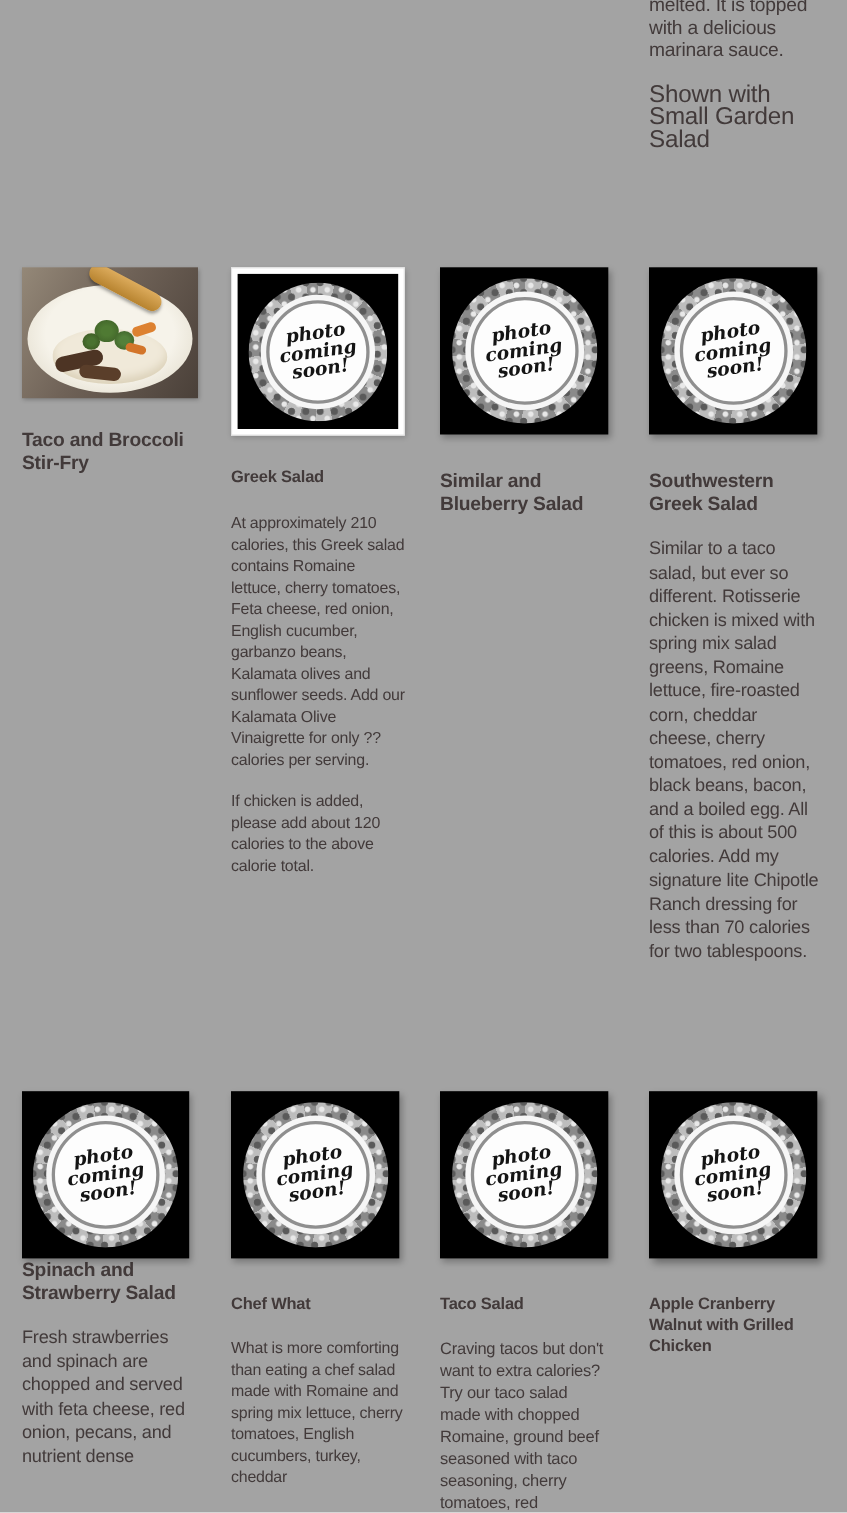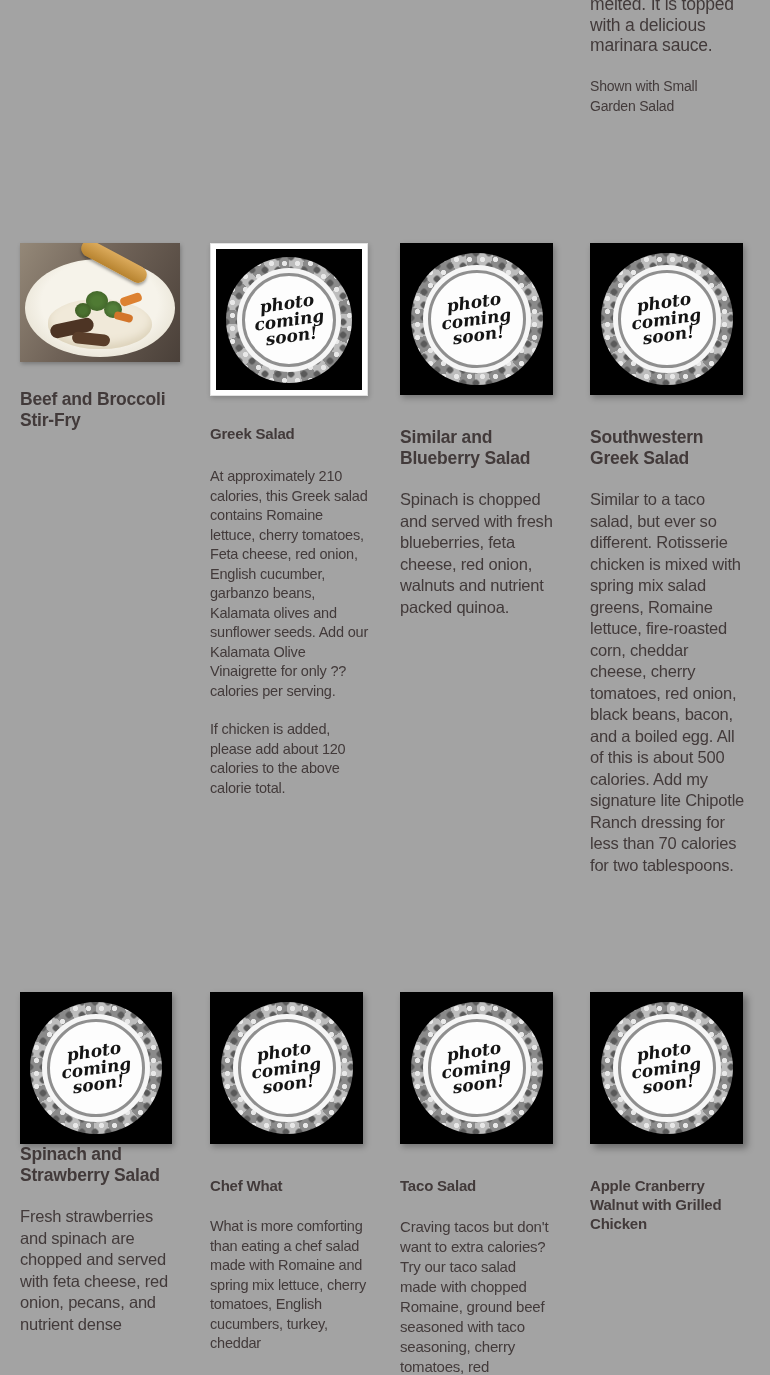--- a/index.html
+++ b/index.html
@@ -82,37 +82,37 @@
     background:linear-gradient(#dcab5c,#b7832f); transform:rotate(28deg);
     box-shadow:1px 2px 3px rgba(0,0,0,.35); }
 </style>
 </head>
 <body>
 
 <div class="page">
 
   <div class="cell" style="left:590px; top:-6px; width:146px;">
     <p class="desc" style="font-size:17.5px; line-height:20.5px; margin:0;">melted. It is topped with a delicious marinara sauce.</p>
-    <p class="desc" style="font-size:14px; line-height:20.5px; margin:20px 0 0 0;">Shown with Small Garden Salad</p>
+    <p class="desc" style="font-size:22px; line-height:20.5px; margin:20px 0 0 0;">Shown with Small Garden Salad</p>
   </div>
 
   <div class="cell" style="left:20px; top:243px; width:160px;">
     <div class="photo-beef">
       <div class="pb-plate"></div>
       <div class="pb-rice"></div>
       <div class="pb-beef1"></div>
       <div class="pb-beef2"></div>
       <div class="pb-broc1"></div>
       <div class="pb-broc2"></div>
       <div class="pb-broc3"></div>
       <div class="pb-car1"></div>
       <div class="pb-car2"></div>
       <div class="pb-roll"></div>
     </div>
-    <h3 class="title title-lg" style="margin-top:27px;">Beef and Broccoli Stir-Fry</h3>
+    <h3 class="title title-lg" style="margin-top:27px;">Taco and Broccoli Stir-Fry</h3>
   </div>
 
   <div class="cell" style="left:210px; top:243px; width:160px;">
     <div class="frame">
       <div class="ph">
         <div class="ph-ring">
           <div class="ph-inner">
             <div class="ph-text">
               <span>photo</span>
               <span>coming</span>
@@ -133,21 +133,20 @@
         <div class="ph-inner">
           <div class="ph-text">
             <span>photo</span>
             <span>coming</span>
             <span>soon!</span>
           </div>
         </div>
       </div>
     </div>
     <h3 class="title title-lg" style="margin-top:32px;">Similar and Blueberry Salad</h3>
-    <p class="desc desc-lg" style="margin-top:20px;">Spinach is chopped and served with fresh blueberries, feta cheese, red onion, walnuts and nutrient packed quinoa.</p>
   </div>
 
   <div class="cell" style="left:590px; top:243px; width:156px;">
     <div class="ph">
       <div class="ph-ring">
         <div class="ph-inner">
           <div class="ph-text">
             <span>photo</span>
             <span>coming</span>
             <span>soon!</span>

